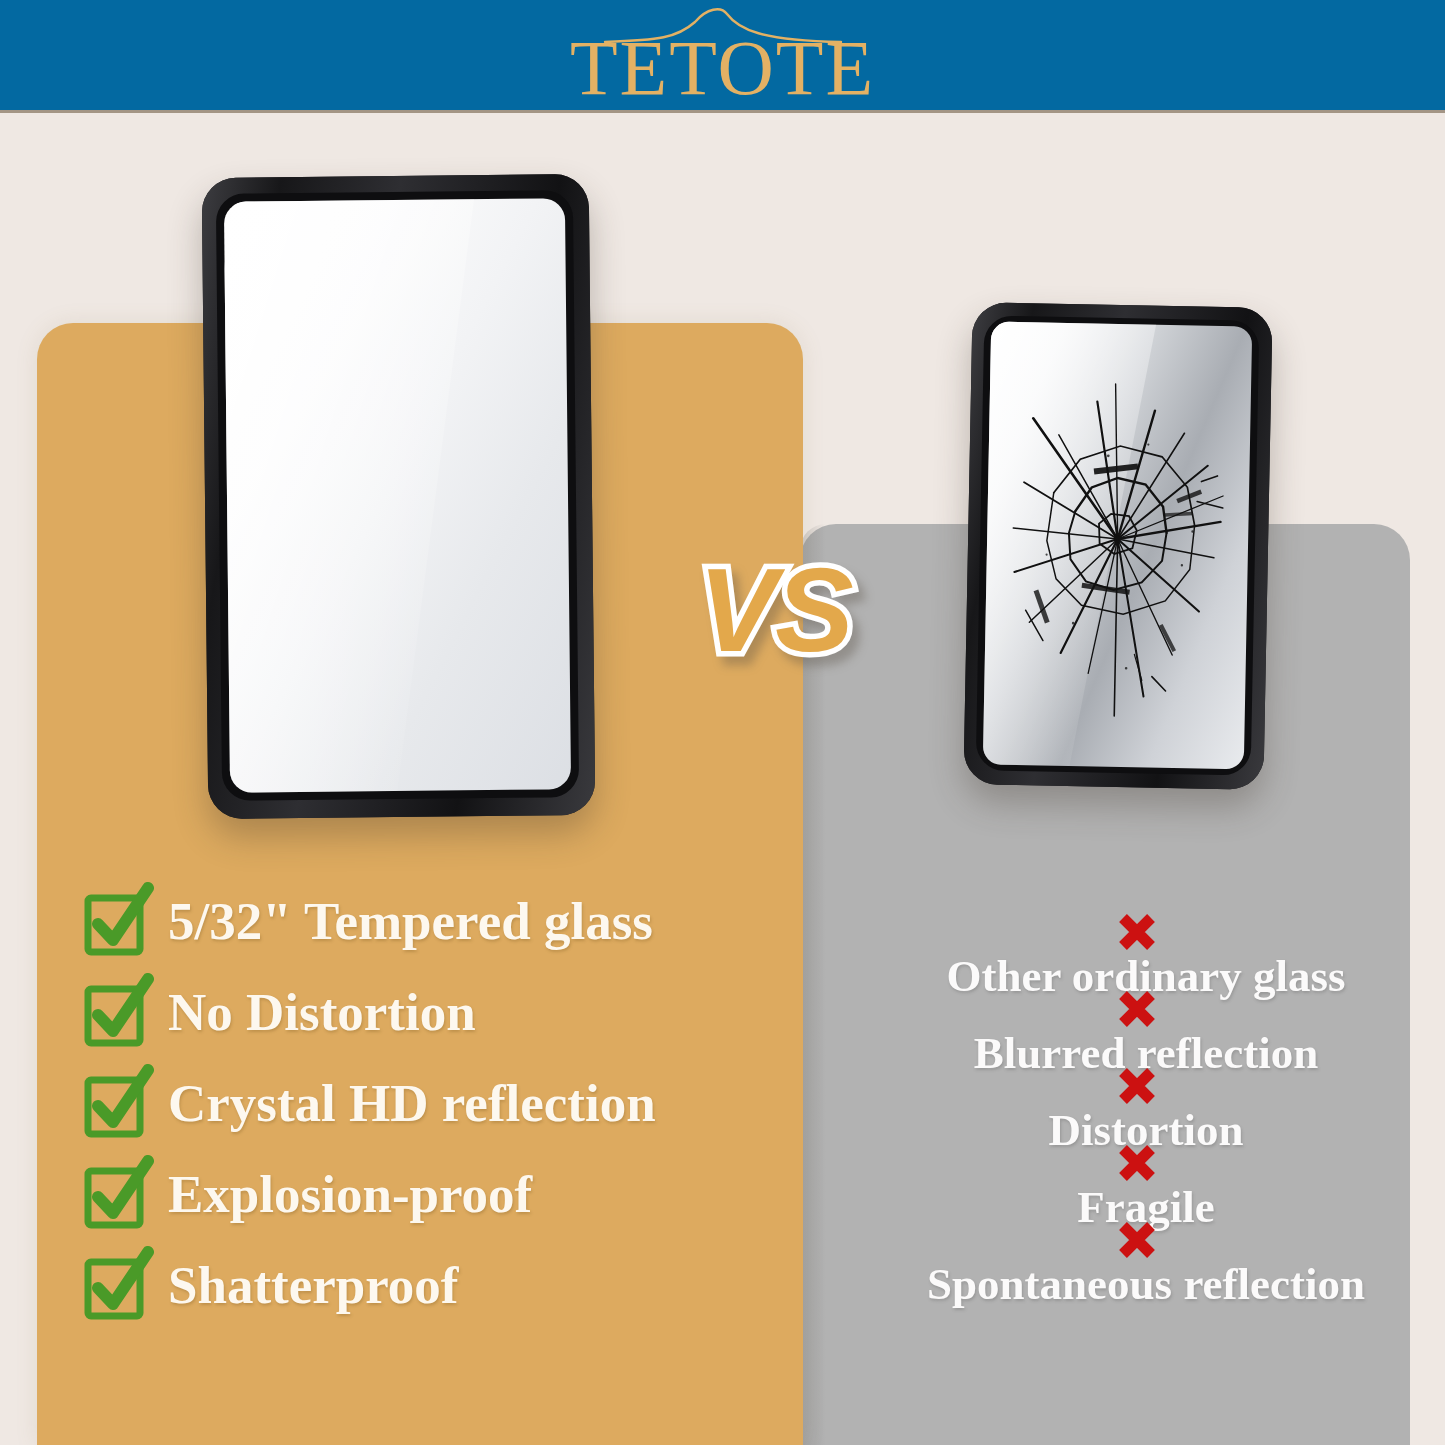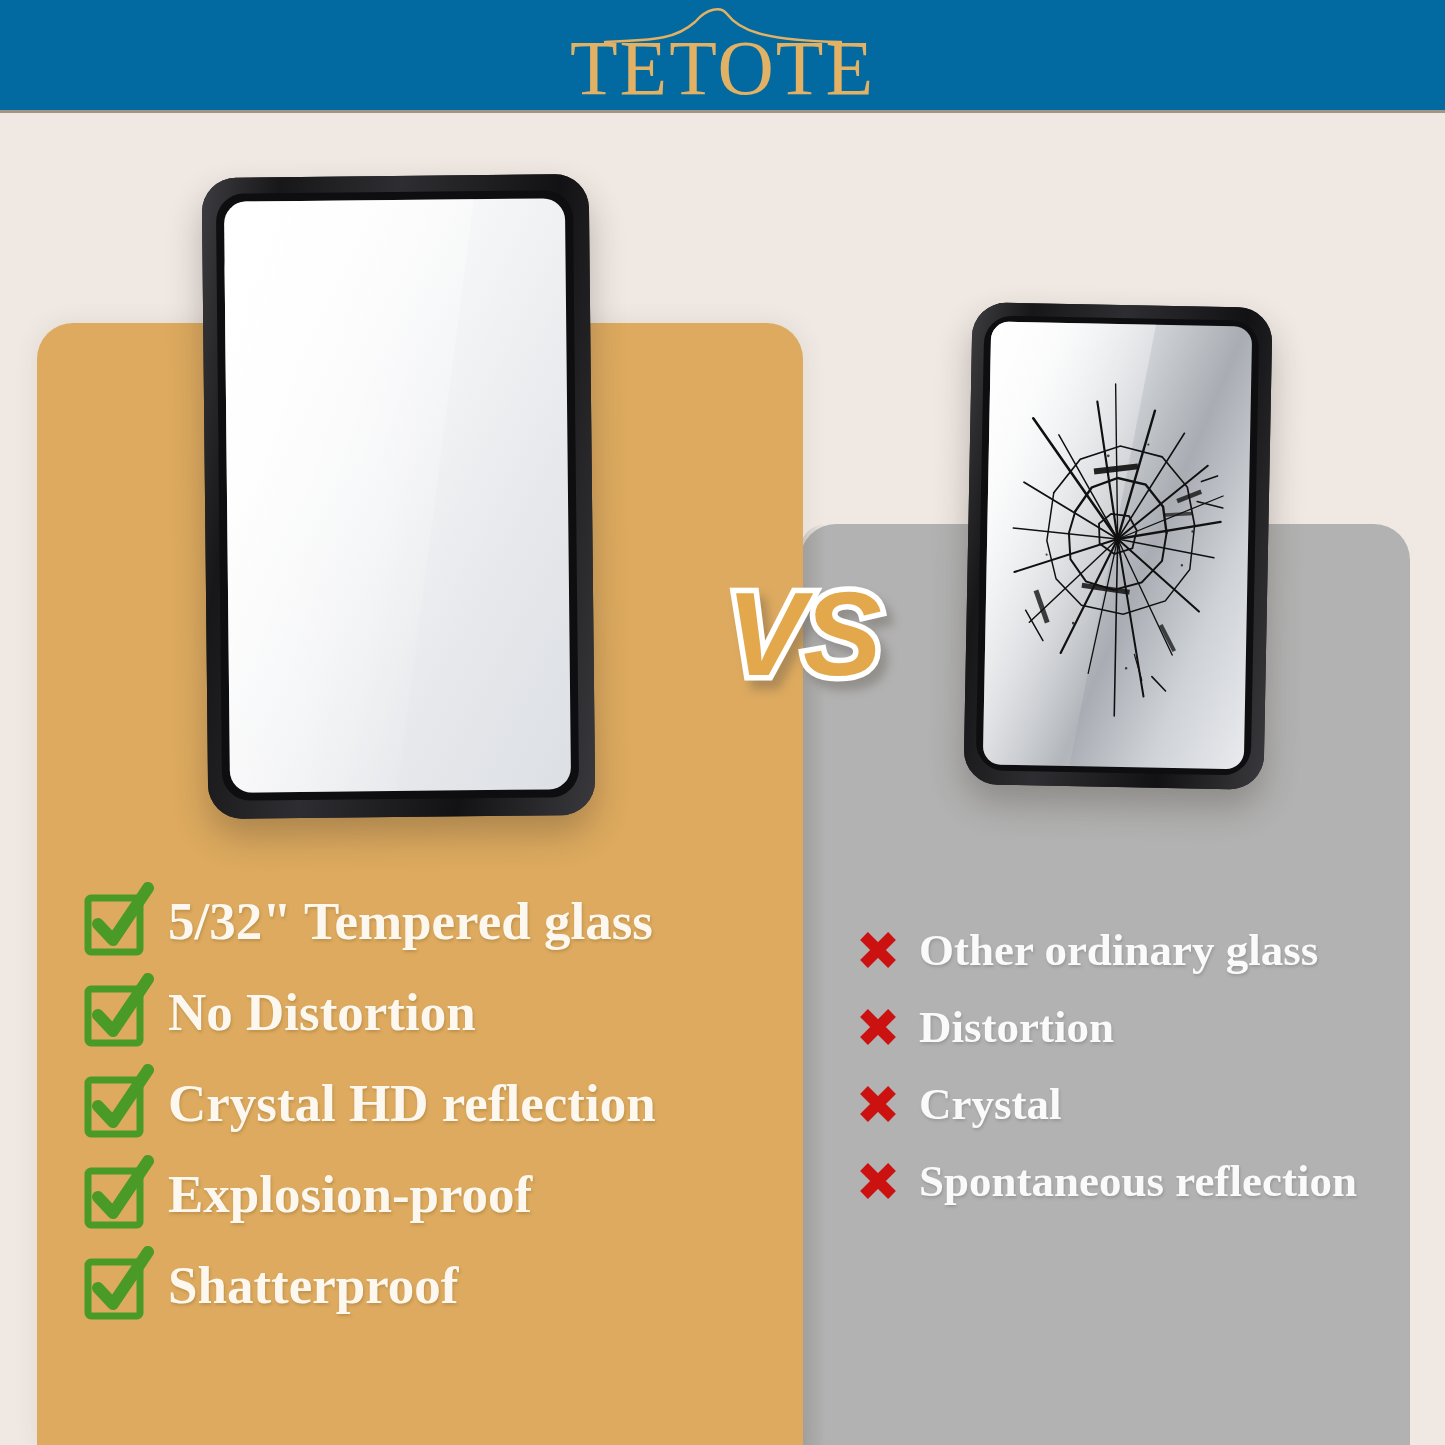--- a/index.html
+++ b/index.html
@@ -89,26 +89,25 @@
   }
   #mirror-right .glass .hi{
     position:absolute;left:-15%;top:-18%;width:62%;height:140%;
     background:linear-gradient(102deg,rgba(255,255,255,.92),rgba(255,255,255,0));
     transform:rotate(10deg);
   }
   #mirror-right .crack{position:absolute;left:0;top:0;width:100%;height:100%;}
 
   
   .vs{
-    position:absolute;left:678px;top:540px;width:250px;height:140px;z-index:35;
+    position:absolute;left:650px;top:540px;width:250px;height:140px;z-index:35;
     display:flex;align-items:center;justify-content:center;
     font-family:"Liberation Sans",sans-serif;
     font-size:118px;line-height:118px;font-weight:700;font-style:italic;
     letter-spacing:-2px;
-    margin-top:24px;
   }
   .vs .txt{
     position:relative;
     color:#e3a84b;
     -webkit-text-stroke:11px #ffffff;
     paint-order:stroke fill;
     filter:drop-shadow(7px 9px 5px rgba(90,80,70,.35));
   }
 
   
@@ -117,21 +116,21 @@
   #list-good .row{display:flex;align-items:center;height:91px;}
   #list-good .label{
     font-size:53px;line-height:53px;color:#fdf8ef;font-weight:700;
     margin-left:22px;white-space:nowrap;
     text-shadow:1px 2px 3px rgba(120,85,30,.30);
   }
   .chk{position:relative;width:60px;height:60px;flex:0 0 60px;}
   .chk svg{position:absolute;left:-4px;top:-12px;}
 
   #list-bad{left:855px;top:912px;width:560px;}
-  #list-bad .row{display:flex;align-items:center;height:77px;}
+  #list-bad .row{display:flex;align-items:center;height:77px;flex-direction:column;}
   #list-bad .label{
     font-size:45px;line-height:45px;color:#fbfafa;font-weight:700;
     margin-left:22px;white-space:nowrap;
     text-shadow:1px 2px 3px rgba(90,90,90,.30);
   }
   .xmark{position:relative;width:42px;height:42px;flex:0 0 42px;}
   .xmark svg{position:absolute;left:0;top:-3px;}
 </style>
 </head>
 <body>
@@ -273,29 +272,37 @@
         </svg>
       </span>
       <span class="label">Other ordinary glass</span>
     </div>
     <div class="row">
       <span class="xmark">
         <svg width="46" height="46" viewBox="0 0 46 46">
           <path d="M9 9 L37 37 M37 9 L9 37" stroke="#cc1111" stroke-width="11" stroke-linecap="butt"></path>
         </svg>
       </span>
+      <span class="label">Blurred reflection</span>
+    </div>
+    <div class="row">
+      <span class="xmark">
+        <svg width="46" height="46" viewBox="0 0 46 46">
+          <path d="M9 9 L37 37 M37 9 L9 37" stroke="#cc1111" stroke-width="11" stroke-linecap="butt"></path>
+        </svg>
+      </span>
       <span class="label">Distortion</span>
     </div>
     <div class="row">
       <span class="xmark">
         <svg width="46" height="46" viewBox="0 0 46 46">
           <path d="M9 9 L37 37 M37 9 L9 37" stroke="#cc1111" stroke-width="11" stroke-linecap="butt"></path>
         </svg>
       </span>
-      <span class="label">Crystal</span>
+      <span class="label">Fragile</span>
     </div>
     <div class="row">
       <span class="xmark">
         <svg width="46" height="46" viewBox="0 0 46 46">
           <path d="M9 9 L37 37 M37 9 L9 37" stroke="#cc1111" stroke-width="11" stroke-linecap="butt"></path>
         </svg>
       </span>
       <span class="label">Spontaneous reflection</span>
     </div>
   </div>

